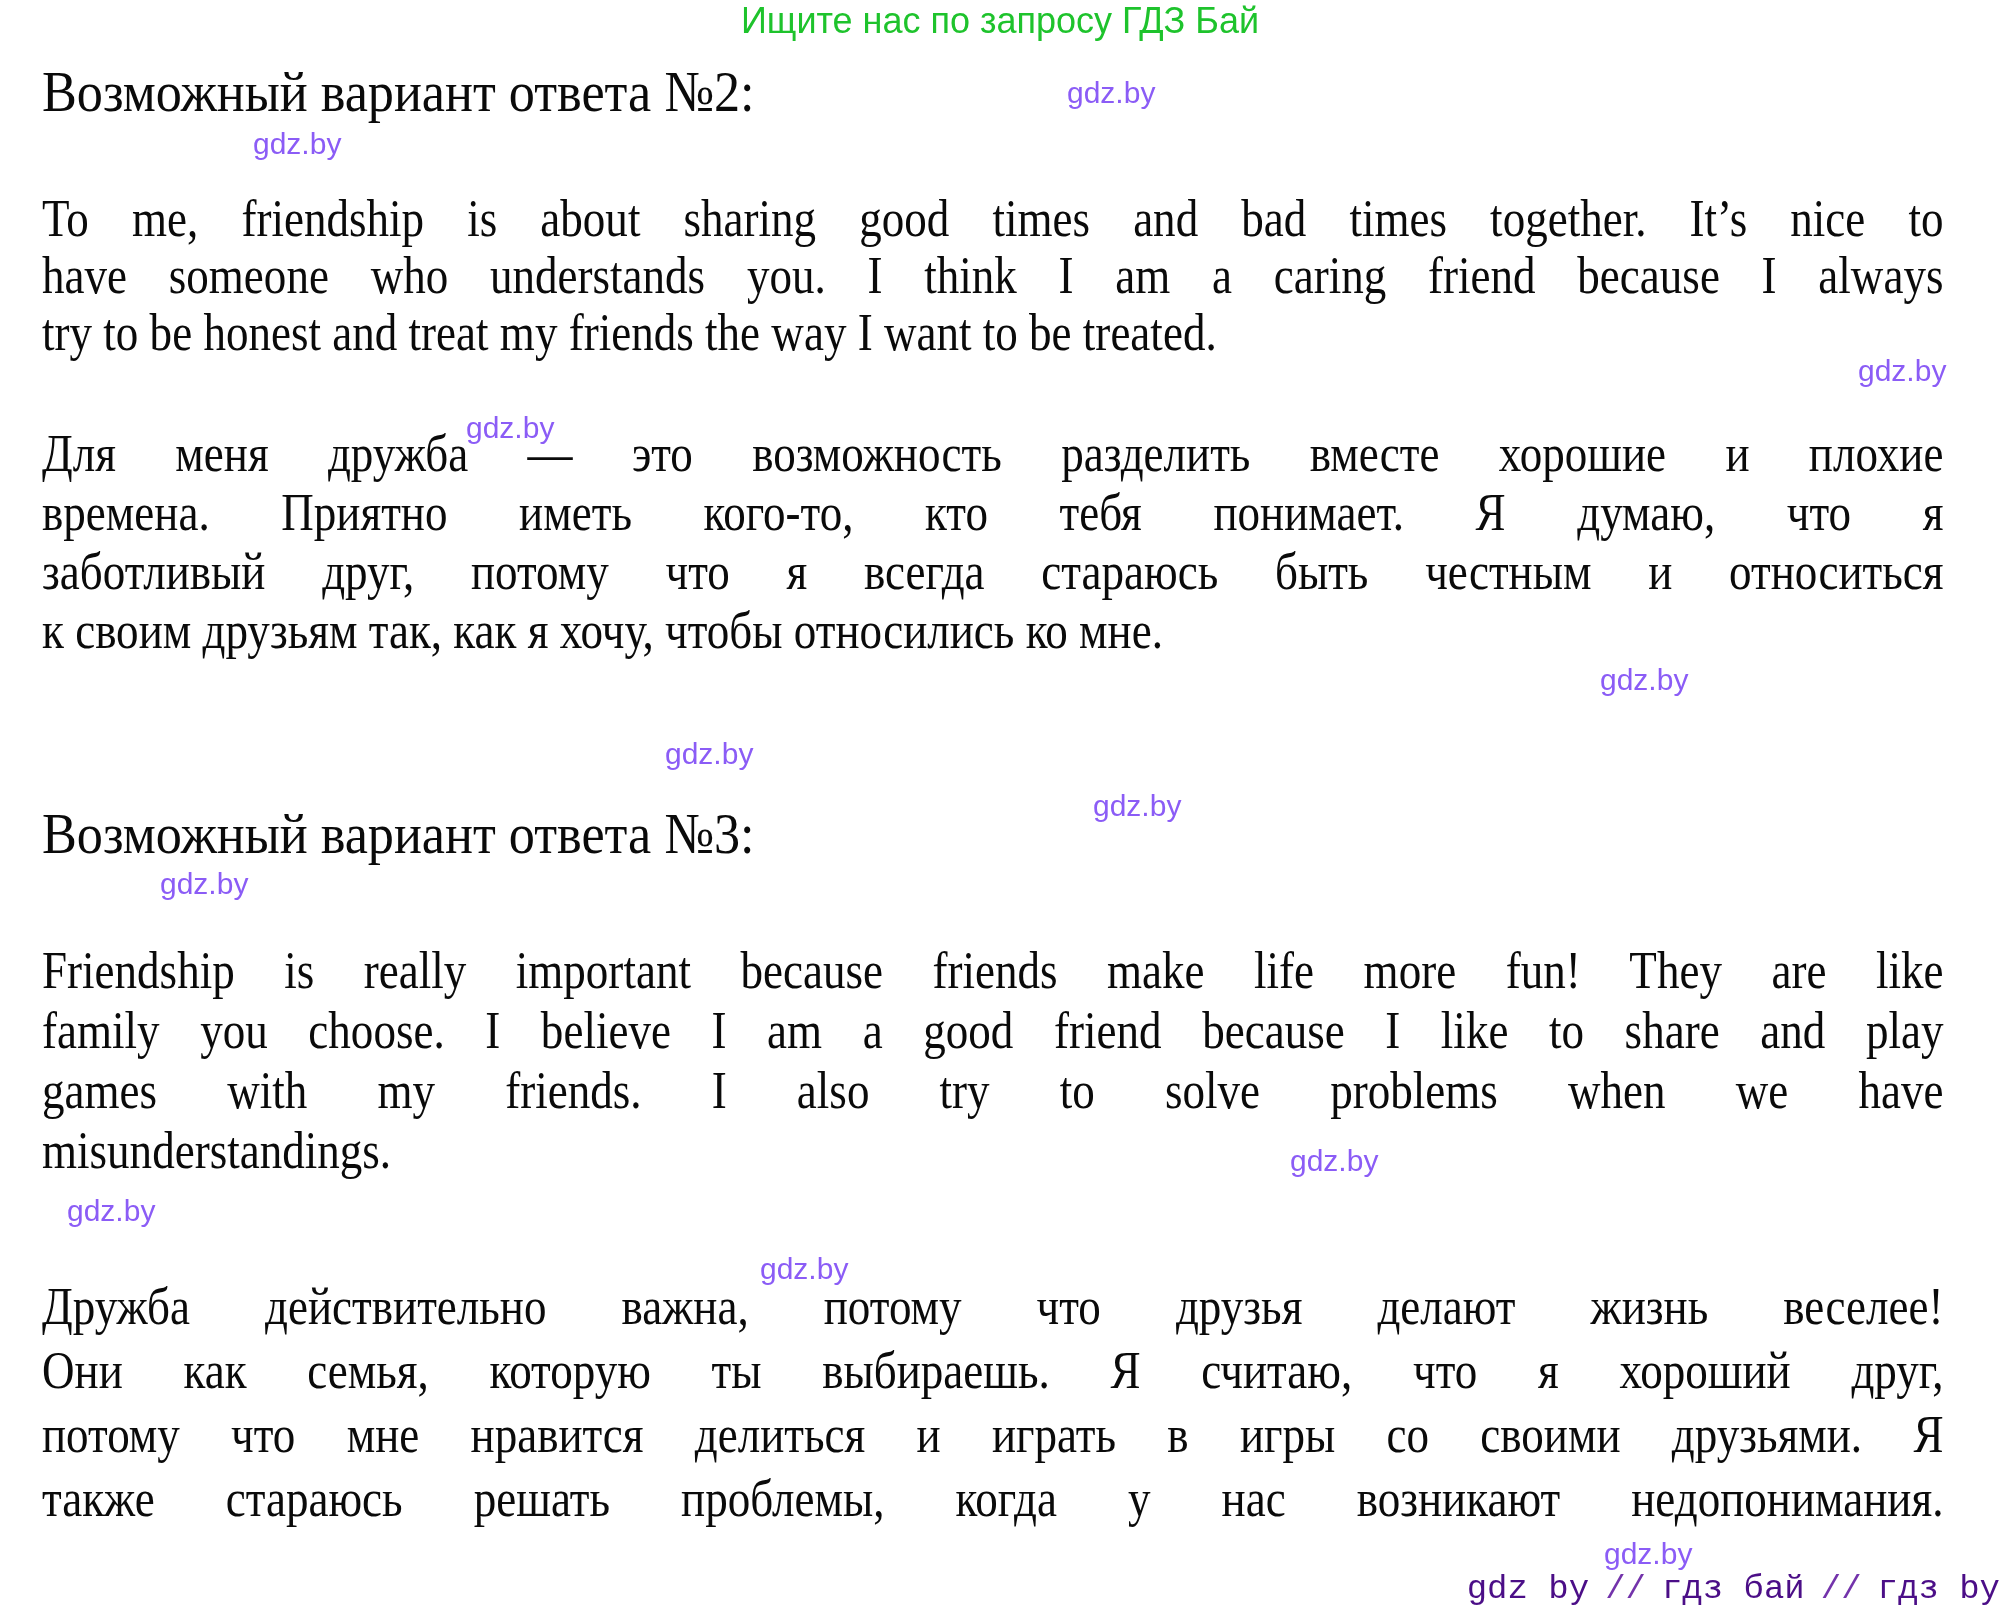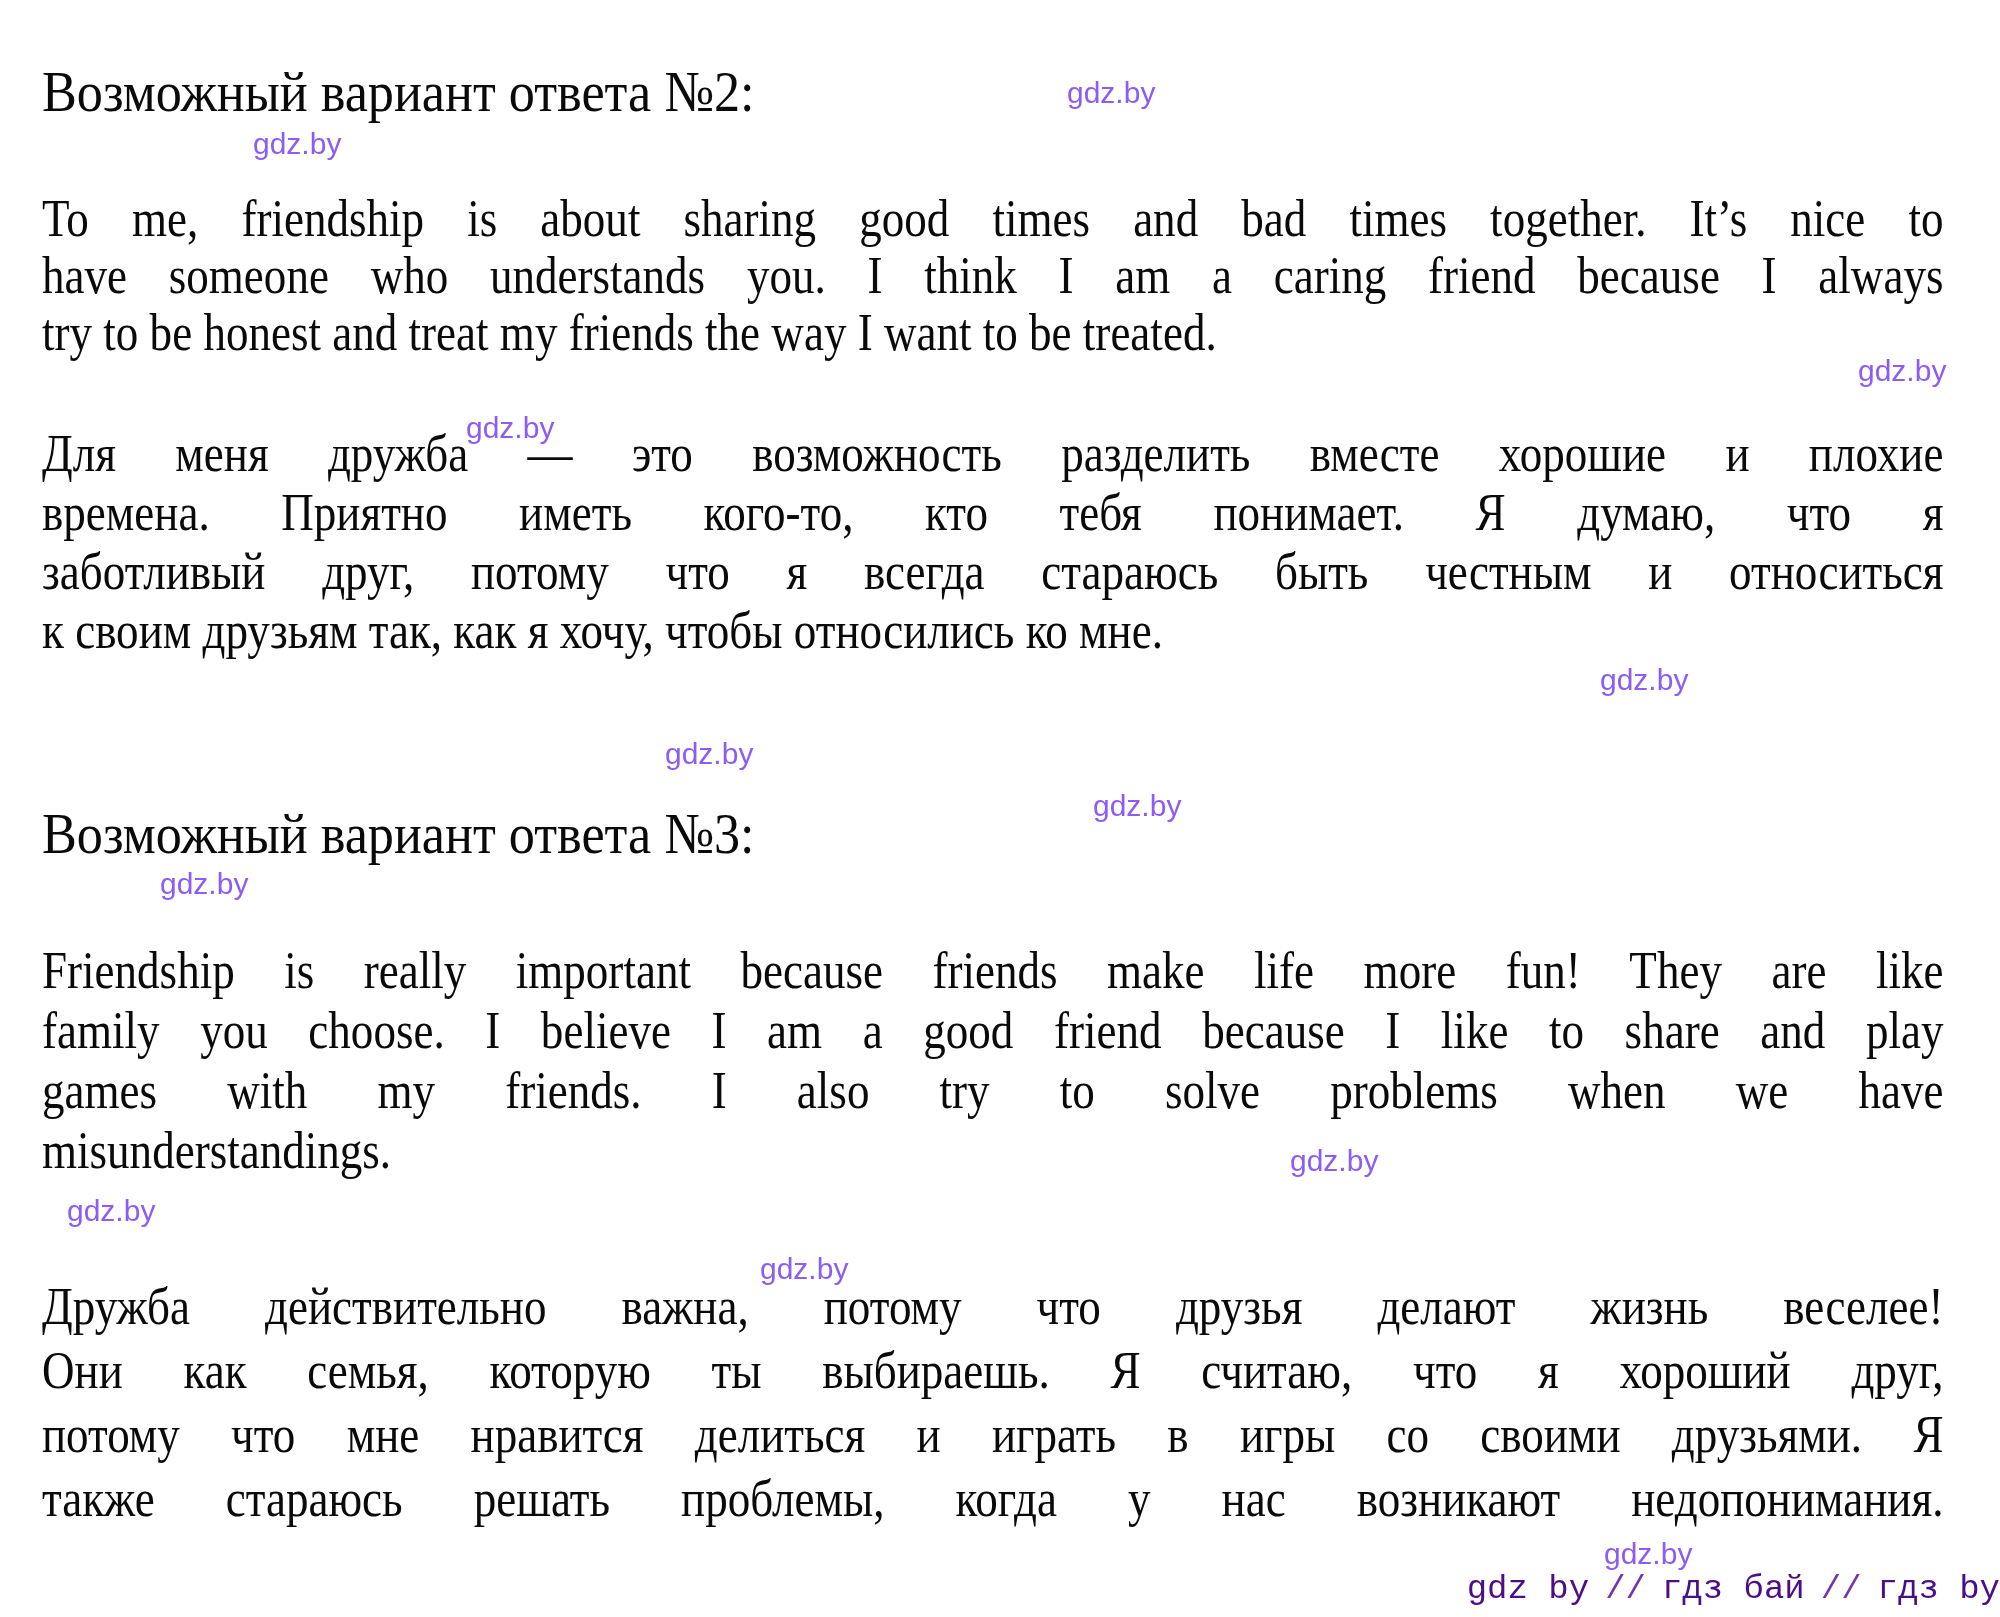--- a/index.html
+++ b/index.html
@@ -29,20 +29,21 @@
     position:absolute;top:1570px;left:0;width:100%;text-align:right;
     font-family:Liberation Mono, monospace;font-size:34px;font-weight:400;
   }
   .footer .sep{margin:0 16px;}
 </style>
 </head>
 <body>
 
 <div class="page">
 
+  <div class="banner" style="color:#1ec32c;">Ищите нас по запросу ГДЗ Бай</div>
 
   <div class="heading" style="top:63px;">Возможный вариант ответа №2:</div>
 
   <div class="para" style="top:190px;line-height:57px;">
     <div class="line">To me, friendship is about sharing good times and bad times together. It’s nice to</div>
     <div class="line">have someone who understands you. I think I am a caring friend because I always</div>
     <div class="line last">try to be honest and treat my friends the way I want to be treated.</div>
   </div>
 
   <div class="para" style="top:424px;line-height:59px;">

